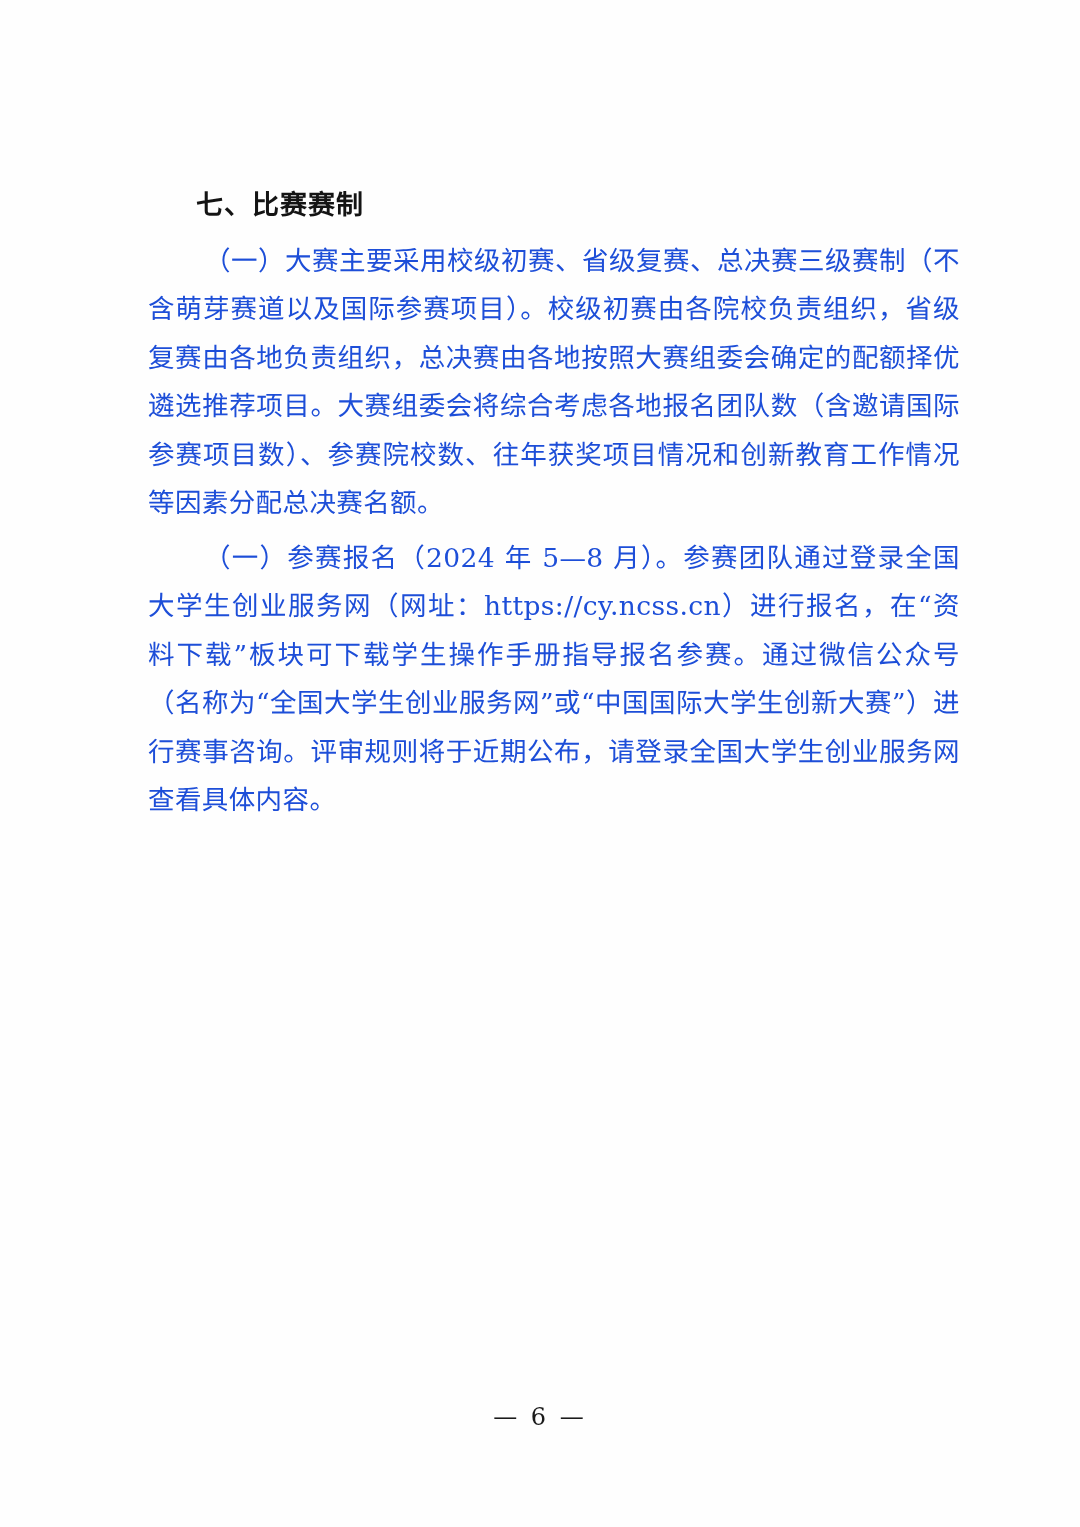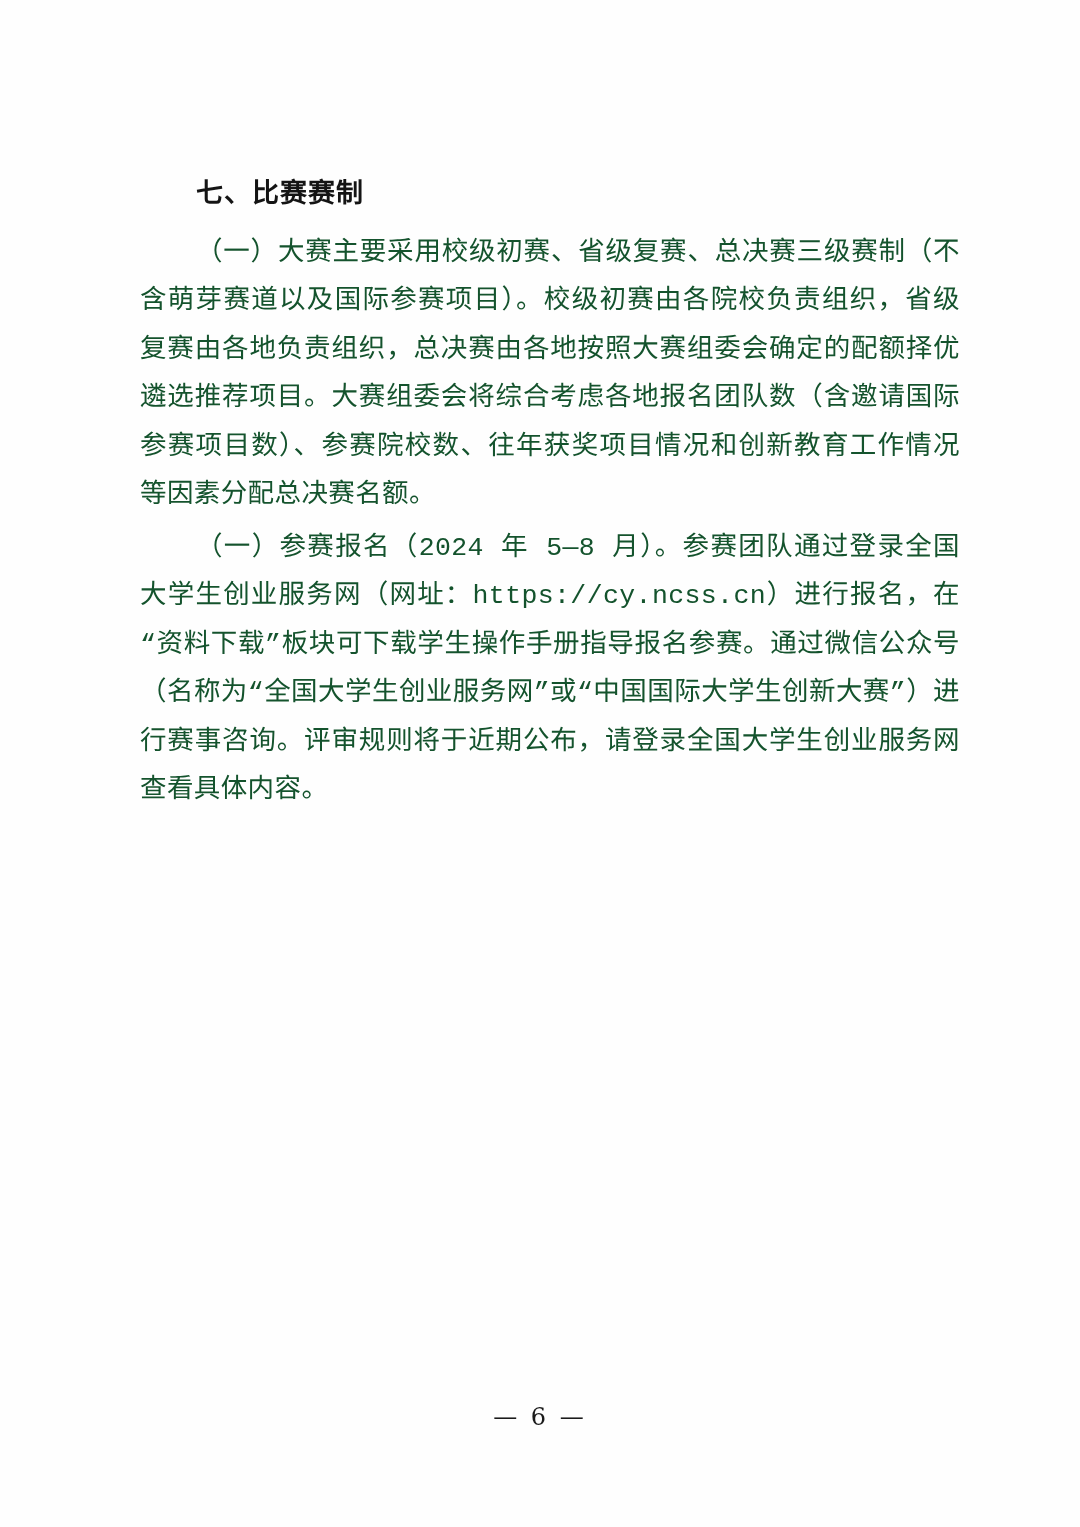--- a/index.html
+++ b/index.html
@@ -23,47 +23,46 @@
     width: 1080px;
     height: 1527px;
     background: #fefefe;
     box-sizing: border-box;
     padding: 175px 120px 60px 140px;
   }
   .doc-body {
     width: 820px;
   }
   h2.heading {
-    font-family: Liberation Mono, monospace;
+    font-family: Liberation Sans, sans-serif;
     font-size: 27px;
     font-weight: bold;
     letter-spacing: 1px;
-    margin: 0 0 10px 0;
+    margin: 10px 0 10px 0;
     padding: 0;
     text-indent: 56px;
     line-height: 1.55;
     color: #141414;
   }
   h2.heading.second {
     margin-top: 22px;
   }
   p.para {
     font-size: 26.5px;
     line-height: 1.83;
-    margin: 0 0 6px 0;
+    margin: 0 0 6px 8px;
     padding: 0;
     text-indent: 56px;
     text-align: justify;
     text-justify: inter-ideograph;
     letter-spacing: 0.4px;
-    color: #14532d;
+    color: #1d4ed8;
   }
   p.para:last-child {
     margin-bottom: 0;
-    font-family: Liberation Mono, monospace;
   }
   .footer {
     position: absolute;
     left: 0;
     bottom: 96px;
     width: 1080px;
     text-align: center;
     font-size: 24px;
     letter-spacing: 3px;
     color: #1a1a1a;

